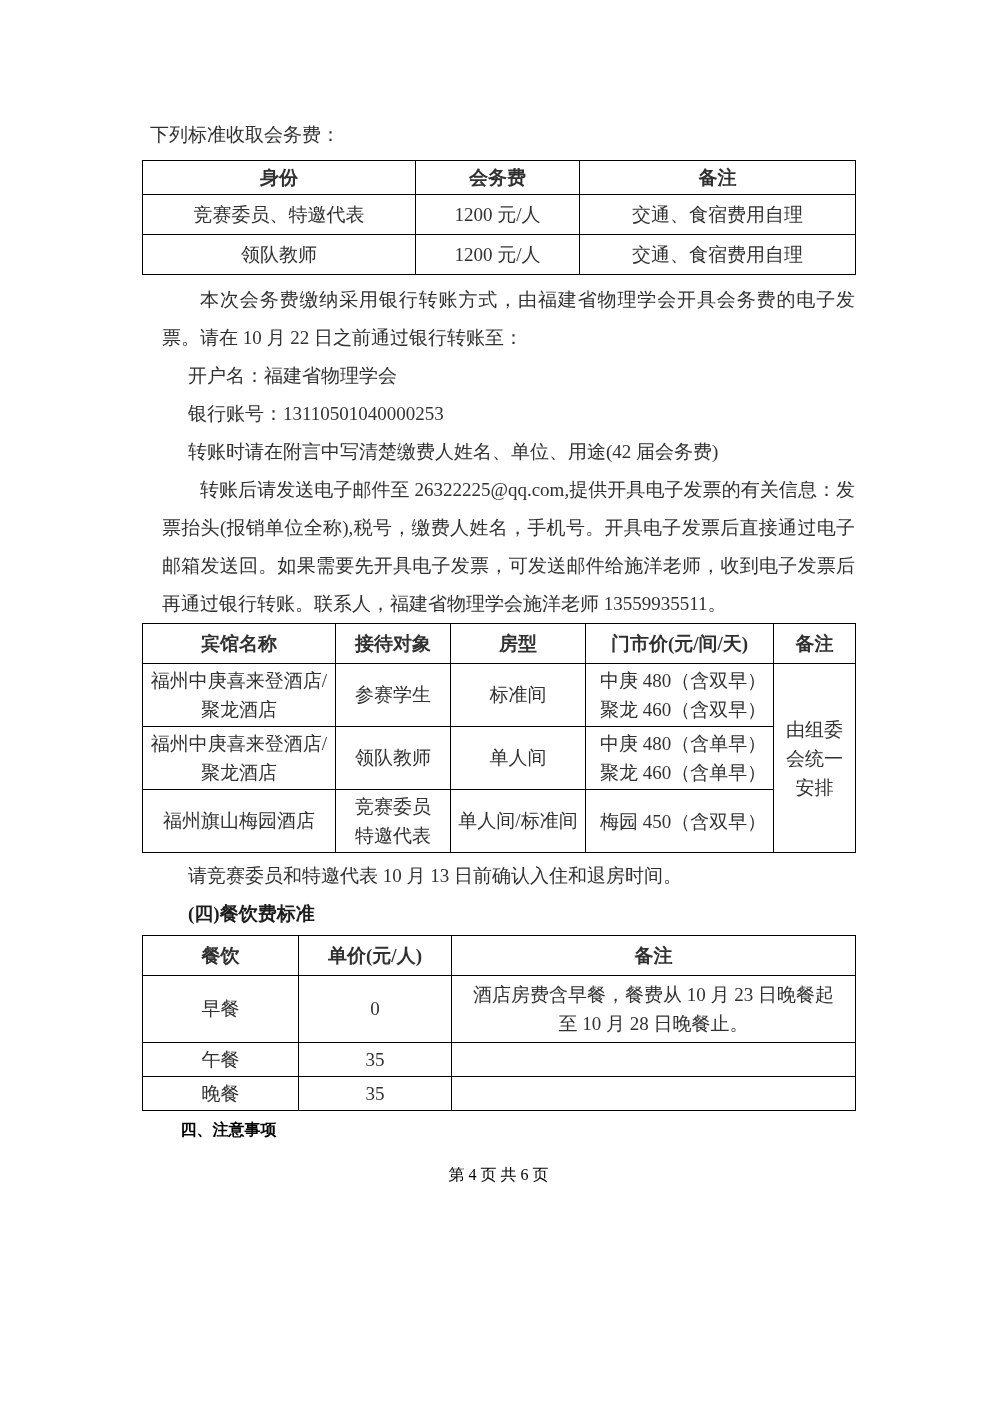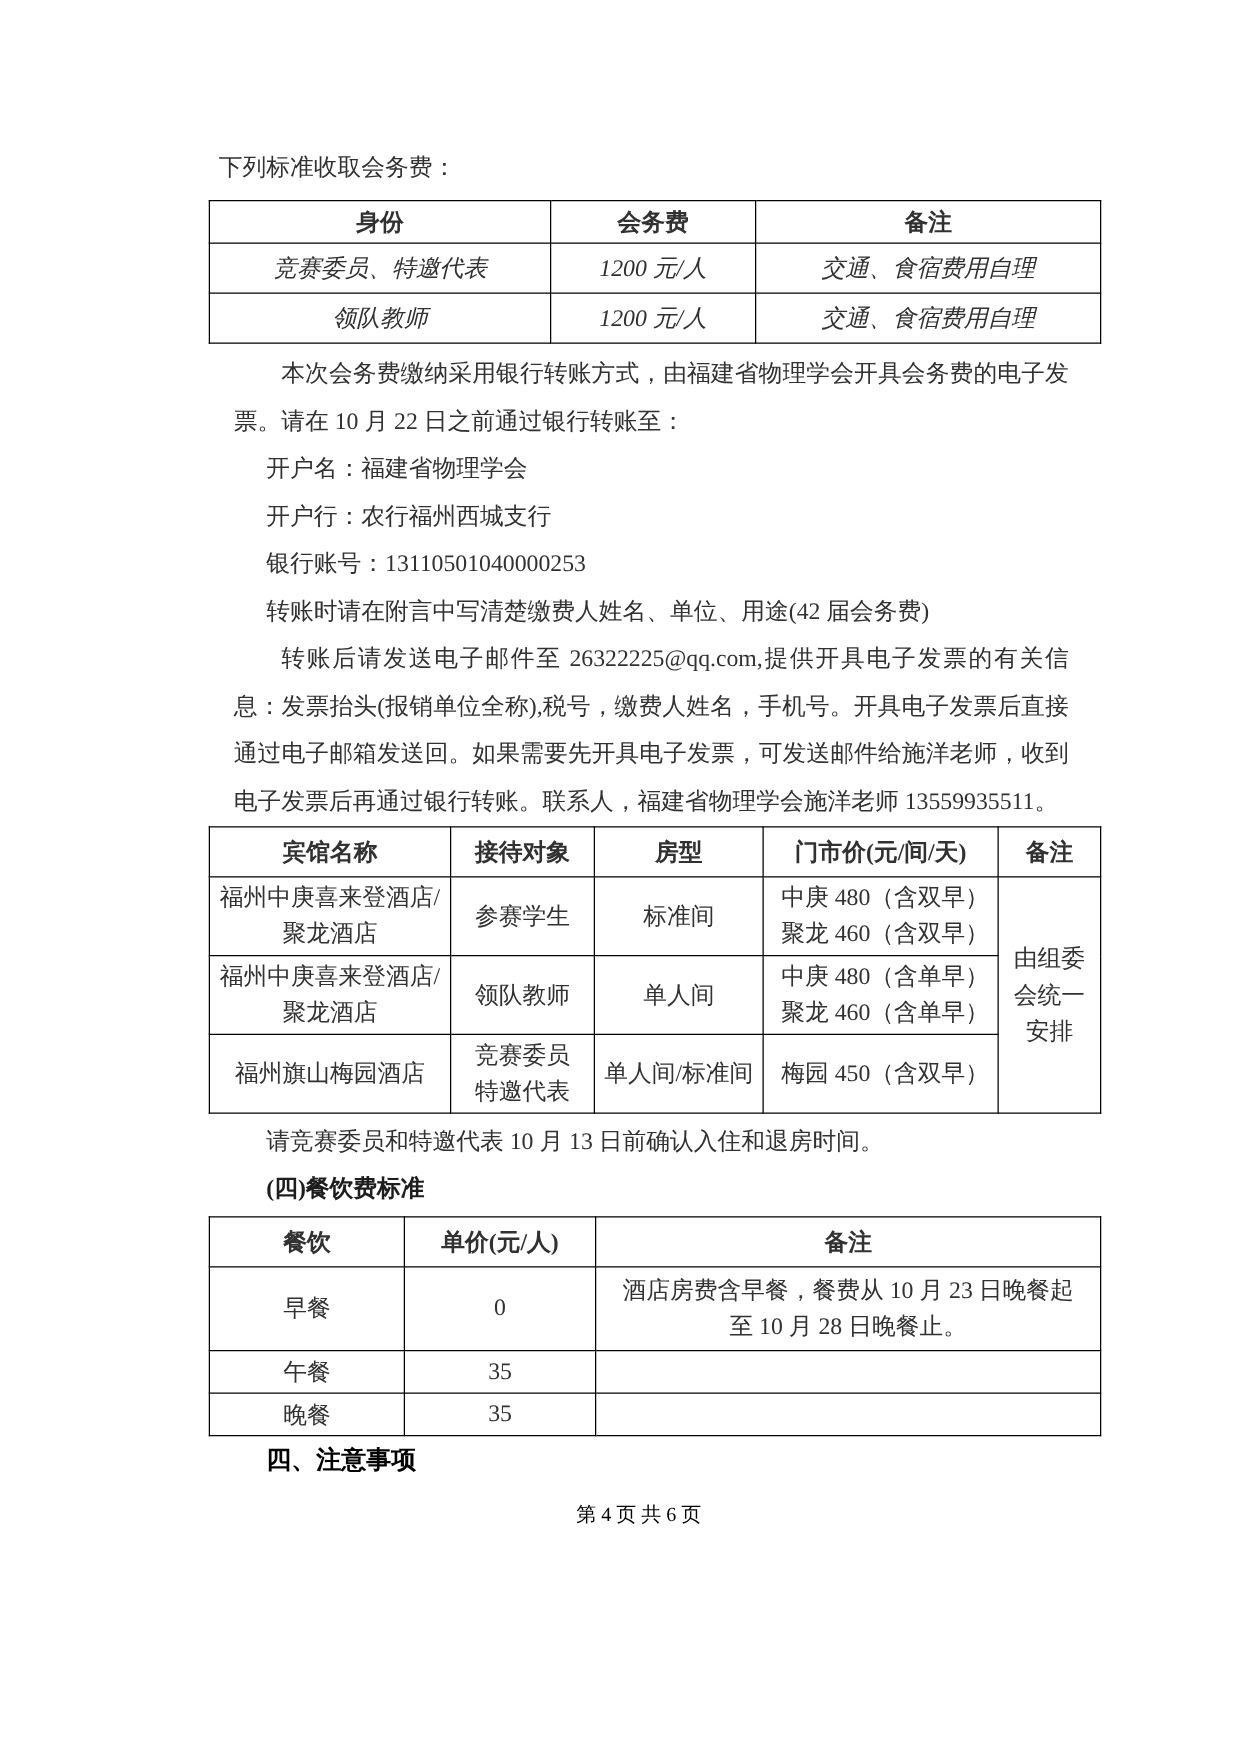--- a/index.html
+++ b/index.html
@@ -2,37 +2,36 @@
 <html><head>
 <meta charset="utf-8">
 <style>
   * { margin:0; padding:0; box-sizing:border-box; }
   html,body { background:#ffffff; }
   .page {
     width:992px; height:1237px; background:#ffffff; overflow:hidden;
     color:#313131;
     font-family:"Liberation Serif","DejaVu Serif",serif;
     font-size:19px;
-    padding-left:25px;
   }
   .content { padding:122px 137px 0 142px; }
   .intro { line-height:26px; margin-left:8px; }
   .para { line-height:38px; text-align:justify; text-indent:2em; margin-left:20px; }
   .bank-line { line-height:38px; text-indent:2em; margin-left:8px; }
   .heading { line-height:38px; font-weight:bold; color:#1d1d1d; text-indent:2em; margin-left:8px; }
   .heading-sans { line-height:38px; font-weight:bold; color:#000;
-    font-family:"Liberation Sans","DejaVu Sans",sans-serif; font-size:20px;
+    font-family:"Liberation Sans","DejaVu Sans",sans-serif; font-size:16px;
     text-indent:1.9em; margin-left:8px; }
   table { border-collapse:collapse; table-layout:fixed; width:713px; }
   td, th { border:1px solid #000000; text-align:center; vertical-align:middle;
            font-size:19px; font-weight:normal; padding:2px 4px; }
   th { font-weight:bold; }
   .t1 { margin-top:12px; }
   .t1 .hrow { height:34px; }
-  .t1 .drow { height:40px;font-style:italic; }
+  .t1 .drow { height:40px; }
   .t2 .hrow { height:40px; }
   .t2 .drow { height:59px; }
   .t2 .ml { line-height:29px; }
   .t2 .price { text-align:left; padding-left:14px; line-height:29px; }
   .t2 .merged { line-height:29px; }
   .t3 { margin-top:2px; }
   .t3 .hrow { height:40px; }
   .t3 .drow1 { height:58px; }
   .t3 .drow { height:34px; }
   .t3 .remark { text-align:center; padding:4px 12px; line-height:29px; }
@@ -68,21 +67,20 @@
       <tr class="drow">
         <td>领队教师</td>
         <td>1200 元/人</td>
         <td>交通、食宿费用自理</td>
       </tr>
     </tbody>
       </table>
 
     <p class="para p-after-table">本次会务费缴纳采用银行转账方式，由福建省物理学会开具会务费的电子发票。请在 10 月 22 日之前通过银行转账至：</p>
     <div class="bank-line">开户名：福建省物理学会</div>
-    <div class="bank-line">开户行：农行福州西城支行</div>
     <div class="bank-line">银行账号：13110501040000253</div>
     <div class="bank-line">转账时请在附言中写清楚缴费人姓名、单位、用途(42 届会务费)</div>
     <p class="para">转账后请发送电子邮件至 26322225@qq.com,提供开具电子发票的有关信息：发票抬头(报销单位全称),税号，缴费人姓名，手机号。开具电子发票后直接通过电子邮箱发送回。如果需要先开具电子发票，可发送邮件给施洋老师，收到电子发票后再通过银行转账。联系人，福建省物理学会施洋老师 13559935511。</p>
 
 
     <table class="t2">
       <colgroup>
           <col style="width:193px">
           <col style="width:115px">
           <col style="width:135px">

